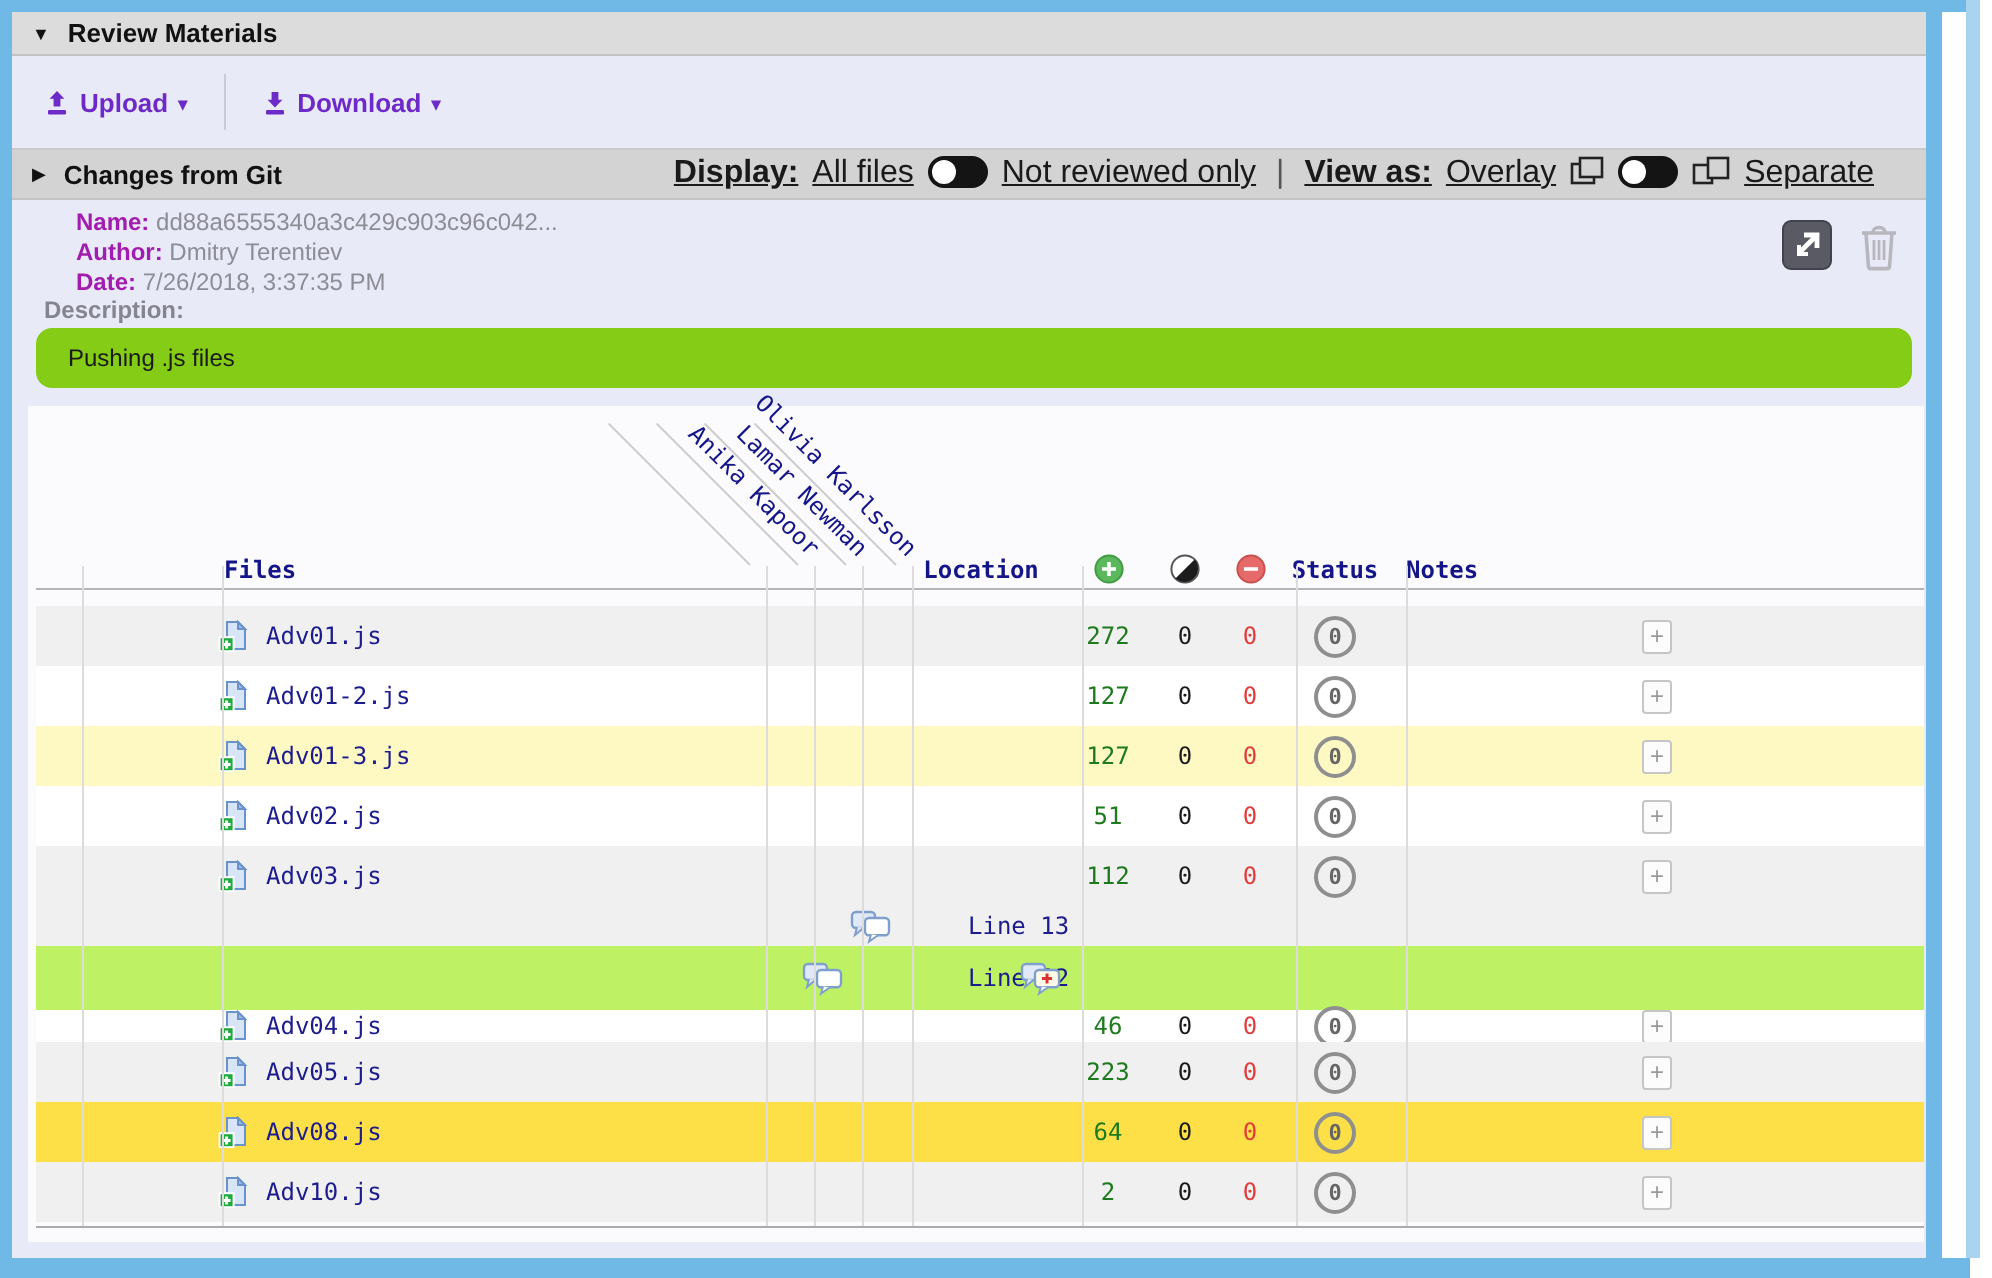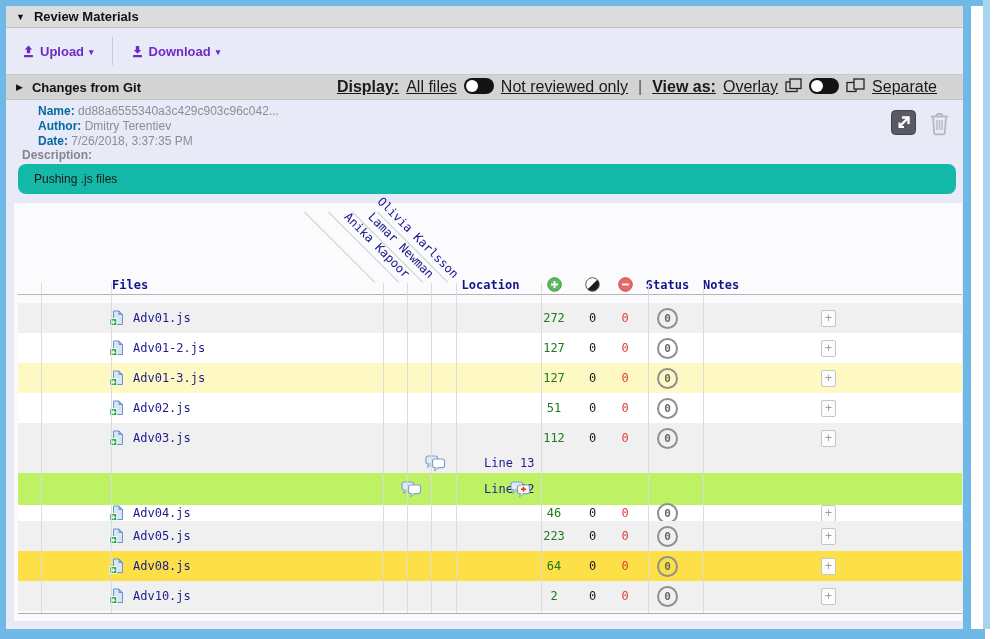--- a/index.html
+++ b/index.html
@@ -31,25 +31,25 @@
 
   
   #display-controls { margin-left:auto; display:flex; align-items:flex-start; gap:7px; font-size:16px; color:#1a1a1a;text-decoration:underline; }
   .ctl-bold { font-weight:bold; }
   .toggle { position:relative; width:30px; height:16px; background:#141414; border-radius:9px; display:inline-block; cursor:pointer; }
   .toggle .knob { position:absolute; left:2px; top:2px; width:12px; height:12px; border-radius:50%; background:#ffffff; }
   .ctl-sep { color:#555; margin:0 3px; }
 
   
   #commit { position:absolute; left:16px; top:98px; font-size:12px; line-height:15px; color:#8d8d97; }
-  #commit b { color:#0369a1;padding-left:16px; }
+  #commit b { color:#a21caf;padding-left:16px; }
   #commit-actions { position:absolute; right:12px; top:104px; display:flex; gap:12px; align-items:flex-start; }
   .icon-btn { background:none; border:none; padding:0; cursor:pointer; }
   #desc-label { position:absolute; left:16px; top:142px; font-size:12px; font-weight:bold; color:#85858f; }
-  #desc-box { position:absolute; left:12px; top:158px; width:938px; height:30px; background:#14b8a6; border-radius:8px; display:flex; align-items:center; padding-left:16px; font-size:12px; color:#1a1a1a; }
+  #desc-box { position:absolute; left:12px; top:158px; width:938px; height:30px; background:#84cc16; border-radius:8px; display:flex; align-items:center; padding-left:16px; font-size:12px; color:#1a1a1a; }
 
   
   #card { position:absolute; left:8px; top:197px; width:948px; height:418px; background:#fbfbfd; }
   .mono { font-family:"DejaVu Sans Mono", monospace; }
   .navy { color:#15158a; }
 
   .diag-line { position:absolute; width:100px; height:1px; background:#cdcdcd; transform-origin:100% 50%; transform:rotate(45deg); }
   .diag-name { position:absolute; width:0; height:0; }
   .diag-name span { position:absolute; right:-20px; bottom:2px; transform-origin:100% 100%; transform:rotate(45deg); white-space:nowrap; font-family:"DejaVu Sans Mono",monospace; font-size:12px; color:#15158a; }
 

